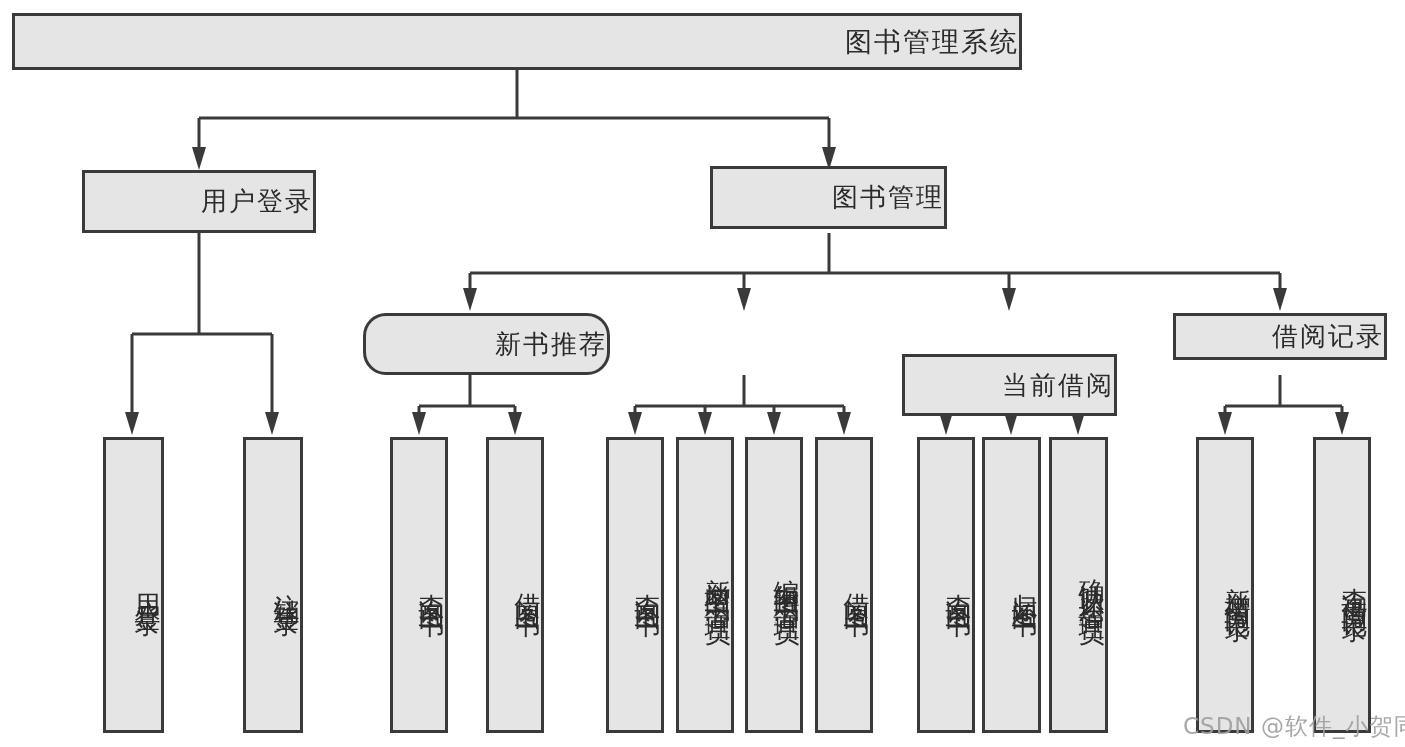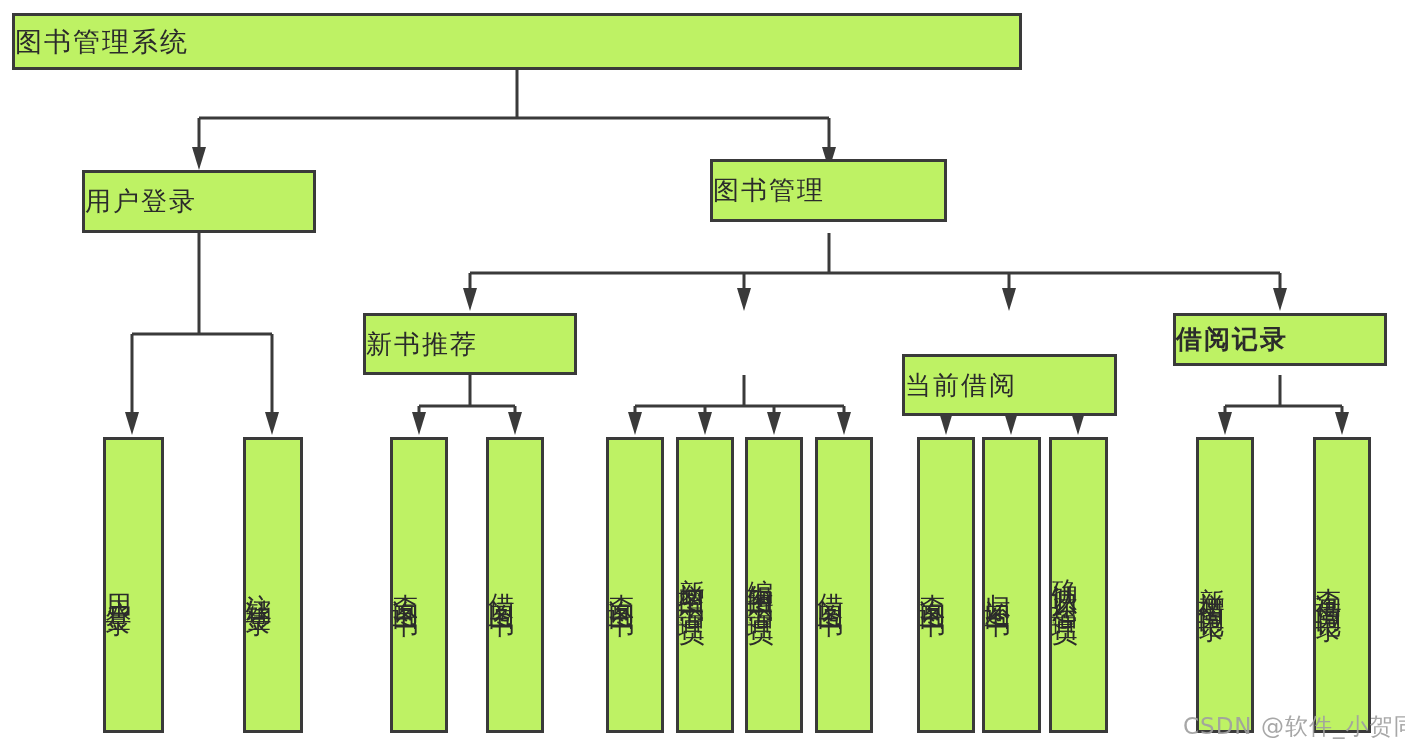--- a/index.html
+++ b/index.html
@@ -4,38 +4,38 @@
 <style>
   html,body{margin:0;padding:0;background:#ffffff;}
   #stage{
     position:relative;width:1405px;height:747px;background:#ffffff;overflow:hidden;
     font-family:"DejaVu Sans","Liberation Sans",sans-serif;
   }
   #wires{position:absolute;left:0;top:0;z-index:1;}
   #wires path{stroke:#3a3a3a;stroke-width:3;fill:none;}
   #wires polygon{fill:#3a3a3a;stroke:none;}
   .box{
-    position:absolute;z-index:2;box-sizing:border-box;background:#bef264;
-    border:3px solid #3a3a3a;display:flex;align-items:center;justify-content:flex-start;
+    position:absolute;z-index:2;box-sizing:border-box;background:#e5e5e5;
+    border:3px solid #3a3a3a;display:flex;align-items:center;justify-content:flex-end;
     color:#2b2b2b;
   }
   .h-label{font-size:26px;letter-spacing:2px;white-space:nowrap;}
   .n-root .h-label{font-size:27px;}
   .v-label{
     writing-mode:vertical-rl;text-orientation:mixed;
     font-size:26px;line-height:1;letter-spacing:6px;white-space:nowrap;
   }
   
   .n-root{left:12px;top:13px;width:1010px;height:57px;}
   .n-l1-0{left:82px;top:170px;width:234px;height:63px;}
-  .n-l1-1{left:710px;top:159px;width:237px;height:63px;}
-  .n-l2-0{left:363px;top:313px;width:214px;height:62px;}
+  .n-l1-1{left:710px;top:166px;width:237px;height:63px;}
+  .n-l2-0{left:363px;top:313px;width:247px;height:62px;border-radius:23px;}
   .n-l2-1{left:637px;top:313px;width:214px;height:62px;}
   .n-l2-2{left:902px;top:313px;width:215px;height:62px;margin-top:41px;}
-  .n-l2-3{left:1173px;top:313px;width:214px;height:53px;font-weight:bold;}
+  .n-l2-3{left:1173px;top:313px;width:214px;height:47px;}
   .leaf{top:437px;height:296px;}
   .lf-a0{left:103px;width:61px;}
   .lf-a1{left:243px;width:60px;}
   .lf-b0{left:390px;width:58px;}
   .lf-b1{left:486px;width:58px;}
   .lf-c0{left:606px;width:58px;}
   .lf-c1{left:676px;width:58px;}
   .lf-c2{left:745px;width:58px;}
   .lf-c3{left:815px;width:58px;}
   .lf-d0{left:917px;width:58px;}

